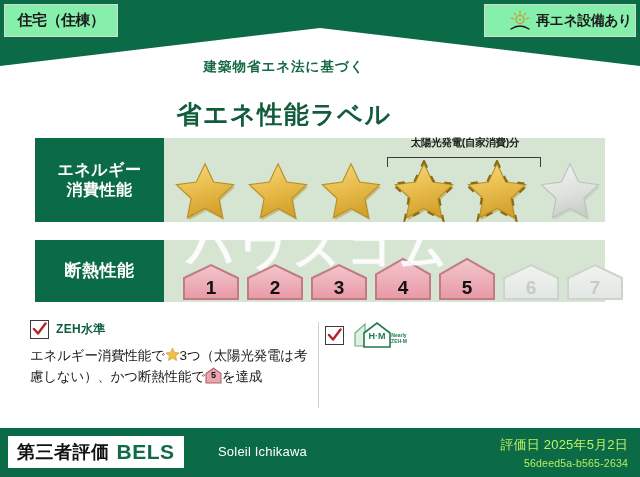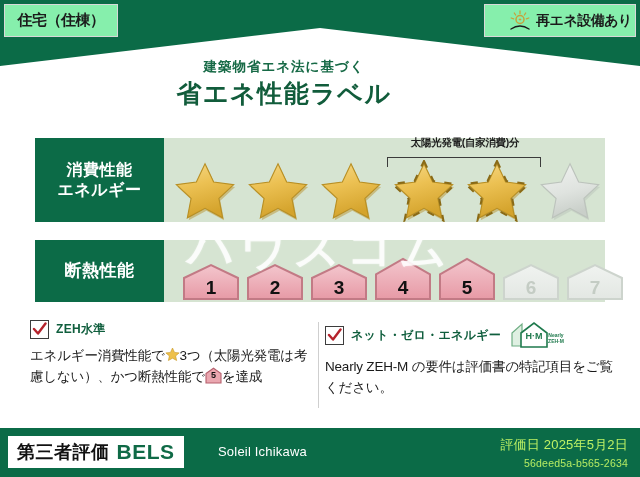--- a/index.html
+++ b/index.html
@@ -42,21 +42,21 @@
   }
   .sun-icon { width:24px; height:22px; flex:0 0 auto; }
 
   
   .title-wrap { position:absolute; left:0; top:58px; width:568px; text-align:center; }
   .title-sub {
     font-size:13.5px; font-weight:bold; color:#176a46; letter-spacing:1px;
   }
   .title-main {
     font-size:25px; font-weight:bold; color:#115c3b;
-    letter-spacing:1.5px; margin-top:1px;
+    letter-spacing:1.5px; margin-top:22px;
   }
 
   
   .watermark {
     position:absolute; left:0; top:218px; width:640px;
     text-align:center; font-size:46px; font-weight:bold;
     color:rgba(255,255,255,0.80);
     letter-spacing:6px; pointer-events:none; z-index:6;
     text-shadow:0 0 2px rgba(255,255,255,0.5);
   }
@@ -193,22 +193,22 @@
 
   <div class="title-wrap">
     <div class="title-sub">建築物省エネ法に基づく</div>
     <div class="title-main">省エネ性能ラベル</div>
   </div>
 
   <div class="watermark">ハウスコム</div>
 
   <div class="panel" id="panel-energy">
     <div class="row-label" id="label-energy">
+      <span>エネルギー</span>
       <span>消費性能</span>
-      <span>エネルギー</span>
     </div>
 
     <div class="stars-area">
       <div class="solar-text">太陽光発電(自家消費)分</div>
       <div class="solar-bracket">
           <div class="cap"></div>
         </div>
       <div class="stars-row" id="stars-row">
           <svg viewBox="0 0 70 66" class="star">
             <defs>
@@ -392,32 +392,30 @@
           </svg><span class="g">5</span></span><span>を達成</span></div>
   </div>
 
   <div class="section" id="section-nze">
     <div class="sec-head">
       <span class="check-box">
         <svg width="15" height="15" viewBox="0 0 15 15">
           <path d="M2 7 L6 11.5 L13.5 1.5" fill="none" stroke="#b5232c" stroke-width="2.4" stroke-linecap="round" stroke-linejoin="round"></path>
         </svg>
       </span>
-      <span class="sec-title">ネット・ゼロ・エネルギー</span>
       <span class="zehm-logo">
         <svg viewBox="0 0 56 30" width="56" height="30">
           <path d="M2 13 L12 4 L12 26 L2 26 Z" fill="#dff0e2" stroke="#6fae84" stroke-width="1.2"></path>
           <path d="M11 13 L24 3 L37 13 L37 27 L11 27 Z" fill="#ffffff" stroke="#1f7a4d" stroke-width="1.6"></path>
           <text x="24" y="19" font-family="'Liberation Sans',sans-serif" font-size="9" font-weight="bold" fill="#1f7a4d" text-anchor="middle">H·M</text>
           <text x="46" y="17" font-family="'Liberation Sans',sans-serif" font-size="5" font-weight="bold" fill="#1f7a4d" text-anchor="middle">Nearly</text>
           <text x="46" y="23" font-family="'Liberation Sans',sans-serif" font-size="5" font-weight="bold" fill="#1f7a4d" text-anchor="middle">ZEH-M</text>
         </svg>
       </span>
     </div>
-    <div class="sec-body">Nearly ZEH-M の要件は評価書の特記項目をご覧ください。</div>
   </div>
 
   <div class="footer">
     <div class="bels-box">
       <span class="bels-jp">第三者評価</span>
       <span class="bels-en">BELS</span>
     </div>
     <div class="bels-name">Soleil Ichikawa</div>
     <div class="footer-right">
       <div class="eval-date">評価日 2025年5月2日</div>

